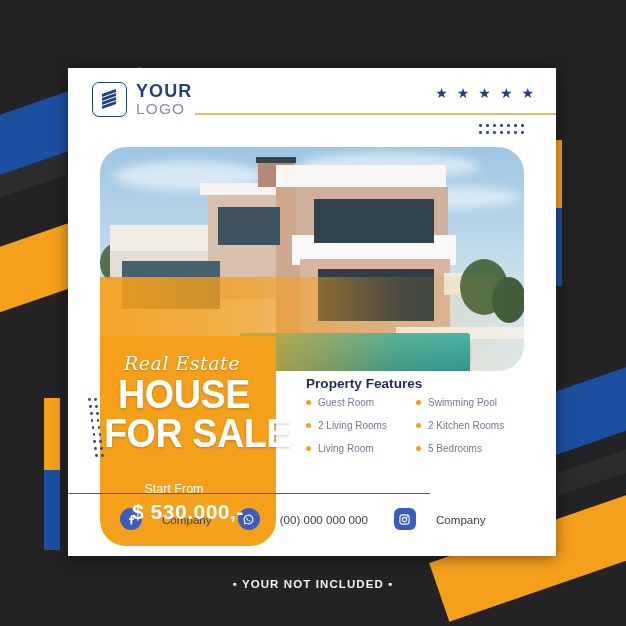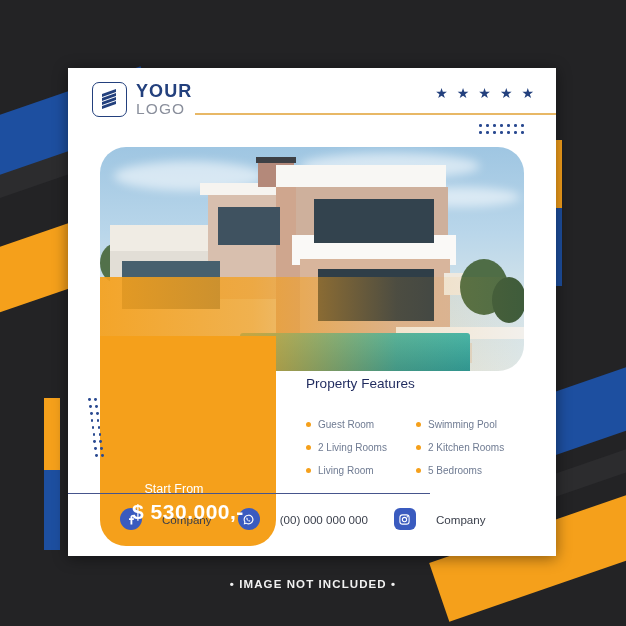--- a/index.html
+++ b/index.html
@@ -125,21 +125,21 @@
     color:#ffffff;font-size:12.5px;z-index:4;}
   #price{position:absolute;left:32px;top:432px;width:176px;text-align:center;
     color:#ffffff;font-size:21px;font-weight:bold;letter-spacing:.5px;z-index:4;}
 
   
   #dotdiag{position:absolute;left:20px;top:330px;z-index:5;}
   #dotdiag i{position:absolute;width:2.8px;height:2.8px;border-radius:50%;background:#2a4a91;}
 
   
   #features{position:absolute;left:238px;top:308px;width:228px;}
-  #feat-title{font-size:13.6px;font-weight:normal;color:#1f2a5e;margin-bottom:28px;}
+  #feat-title{font-size:13.6px;font-weight:bold;color:#1f2a5e;margin-bottom:6px;}
   #feat-grid{display:grid;grid-template-columns:110px 118px;row-gap:12px;}
   .feat{display:flex;align-items:center;gap:7px;font-size:10px;color:#6f7b92;}
   .feat .bullet{width:5px;height:5px;border-radius:50%;background:#f5a01b;flex:0 0 auto;}
 
   
   #foot-rule{position:absolute;left:0;top:425px;width:362px;height:1.4px;background:#46558c;}
   #footer{position:absolute;left:52px;top:440px;width:400px;display:flex;align-items:center;gap:26px;}
   .fitem{display:flex;align-items:center;gap:20px;}
   .fitem .lbl{font-size:11.6px;color:#3a3f4b;}
   .sic{width:22px;height:22px;border-radius:50%;background:#3a5bbf;
@@ -260,20 +260,25 @@
       <i style="left: 4.5px; top: 35px;"></i>
       <i style="left: 10.5px; top: 35px;"></i>
       <i style="left: 5.4px; top: 42px;"></i>
       <i style="left: 11.4px; top: 42px;"></i>
       <i style="left: 6.3px; top: 49px;"></i>
       <i style="left: 12.3px; top: 49px;"></i>
       <i style="left: 7.2px; top: 56px;"></i>
       <i style="left: 13.2px; top: 56px;"></i>
     </div>
 
+  <div id="headline">
+    <div id="script">Real Estate</div>
+    <div id="h-house">HOUSE</div>
+    <div id="h-forsale">FOR SALE</div>
+  </div>
   <div id="start-from">Start From</div>
   <div id="price">$ 530.000,-</div>
 
   <div id="features">
     <div id="feat-title">Property Features</div>
     <div id="feat-grid">
       <div class="feat">
         <span class="bullet"></span>
         <span>Guest Room</span>
       </div>
@@ -326,13 +331,13 @@
           <rect x="3.5" y="3.5" width="17" height="17" rx="5" fill="none" stroke="#ffffff" stroke-width="2"></rect>
           <circle cx="12" cy="12" r="4" fill="none" stroke="#ffffff" stroke-width="2"></circle>
           <circle cx="17.2" cy="6.9" r="1.25" fill="#ffffff"></circle>
         </svg>
       </span>
       <span class="lbl">Company</span>
     </div>
   </div>
 </div>
 
-<div id="caption">•  IMAGE NOT INCLUDED  •</div>
+<div id="caption">•  YOUR NOT INCLUDED  •</div>
 
 </body></html>

